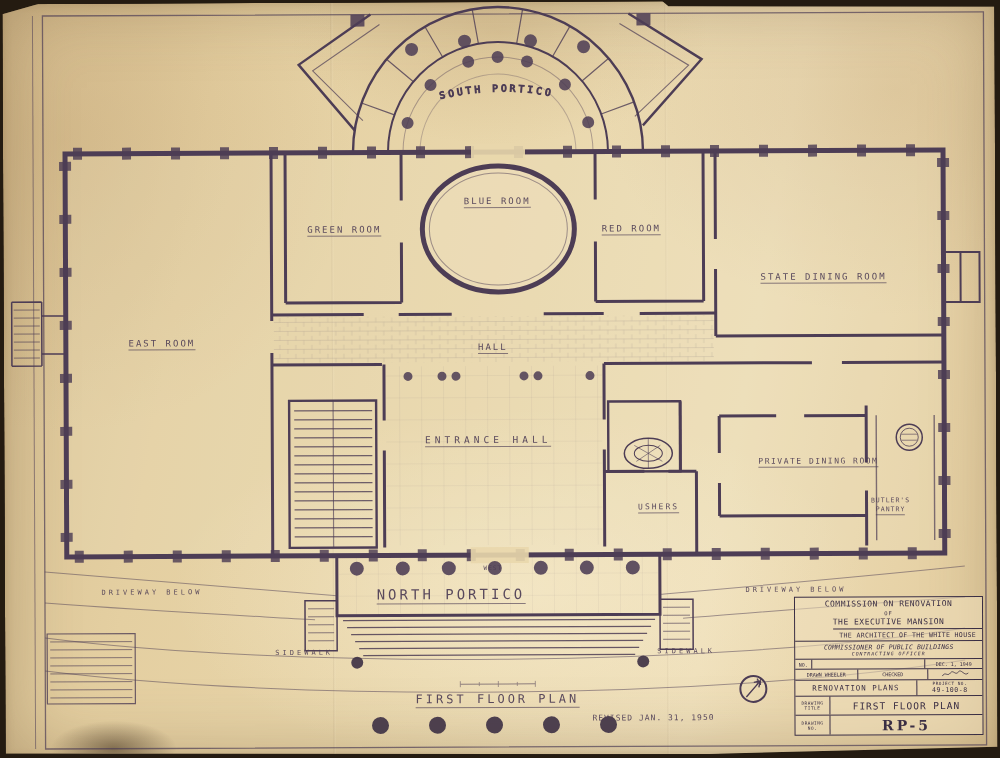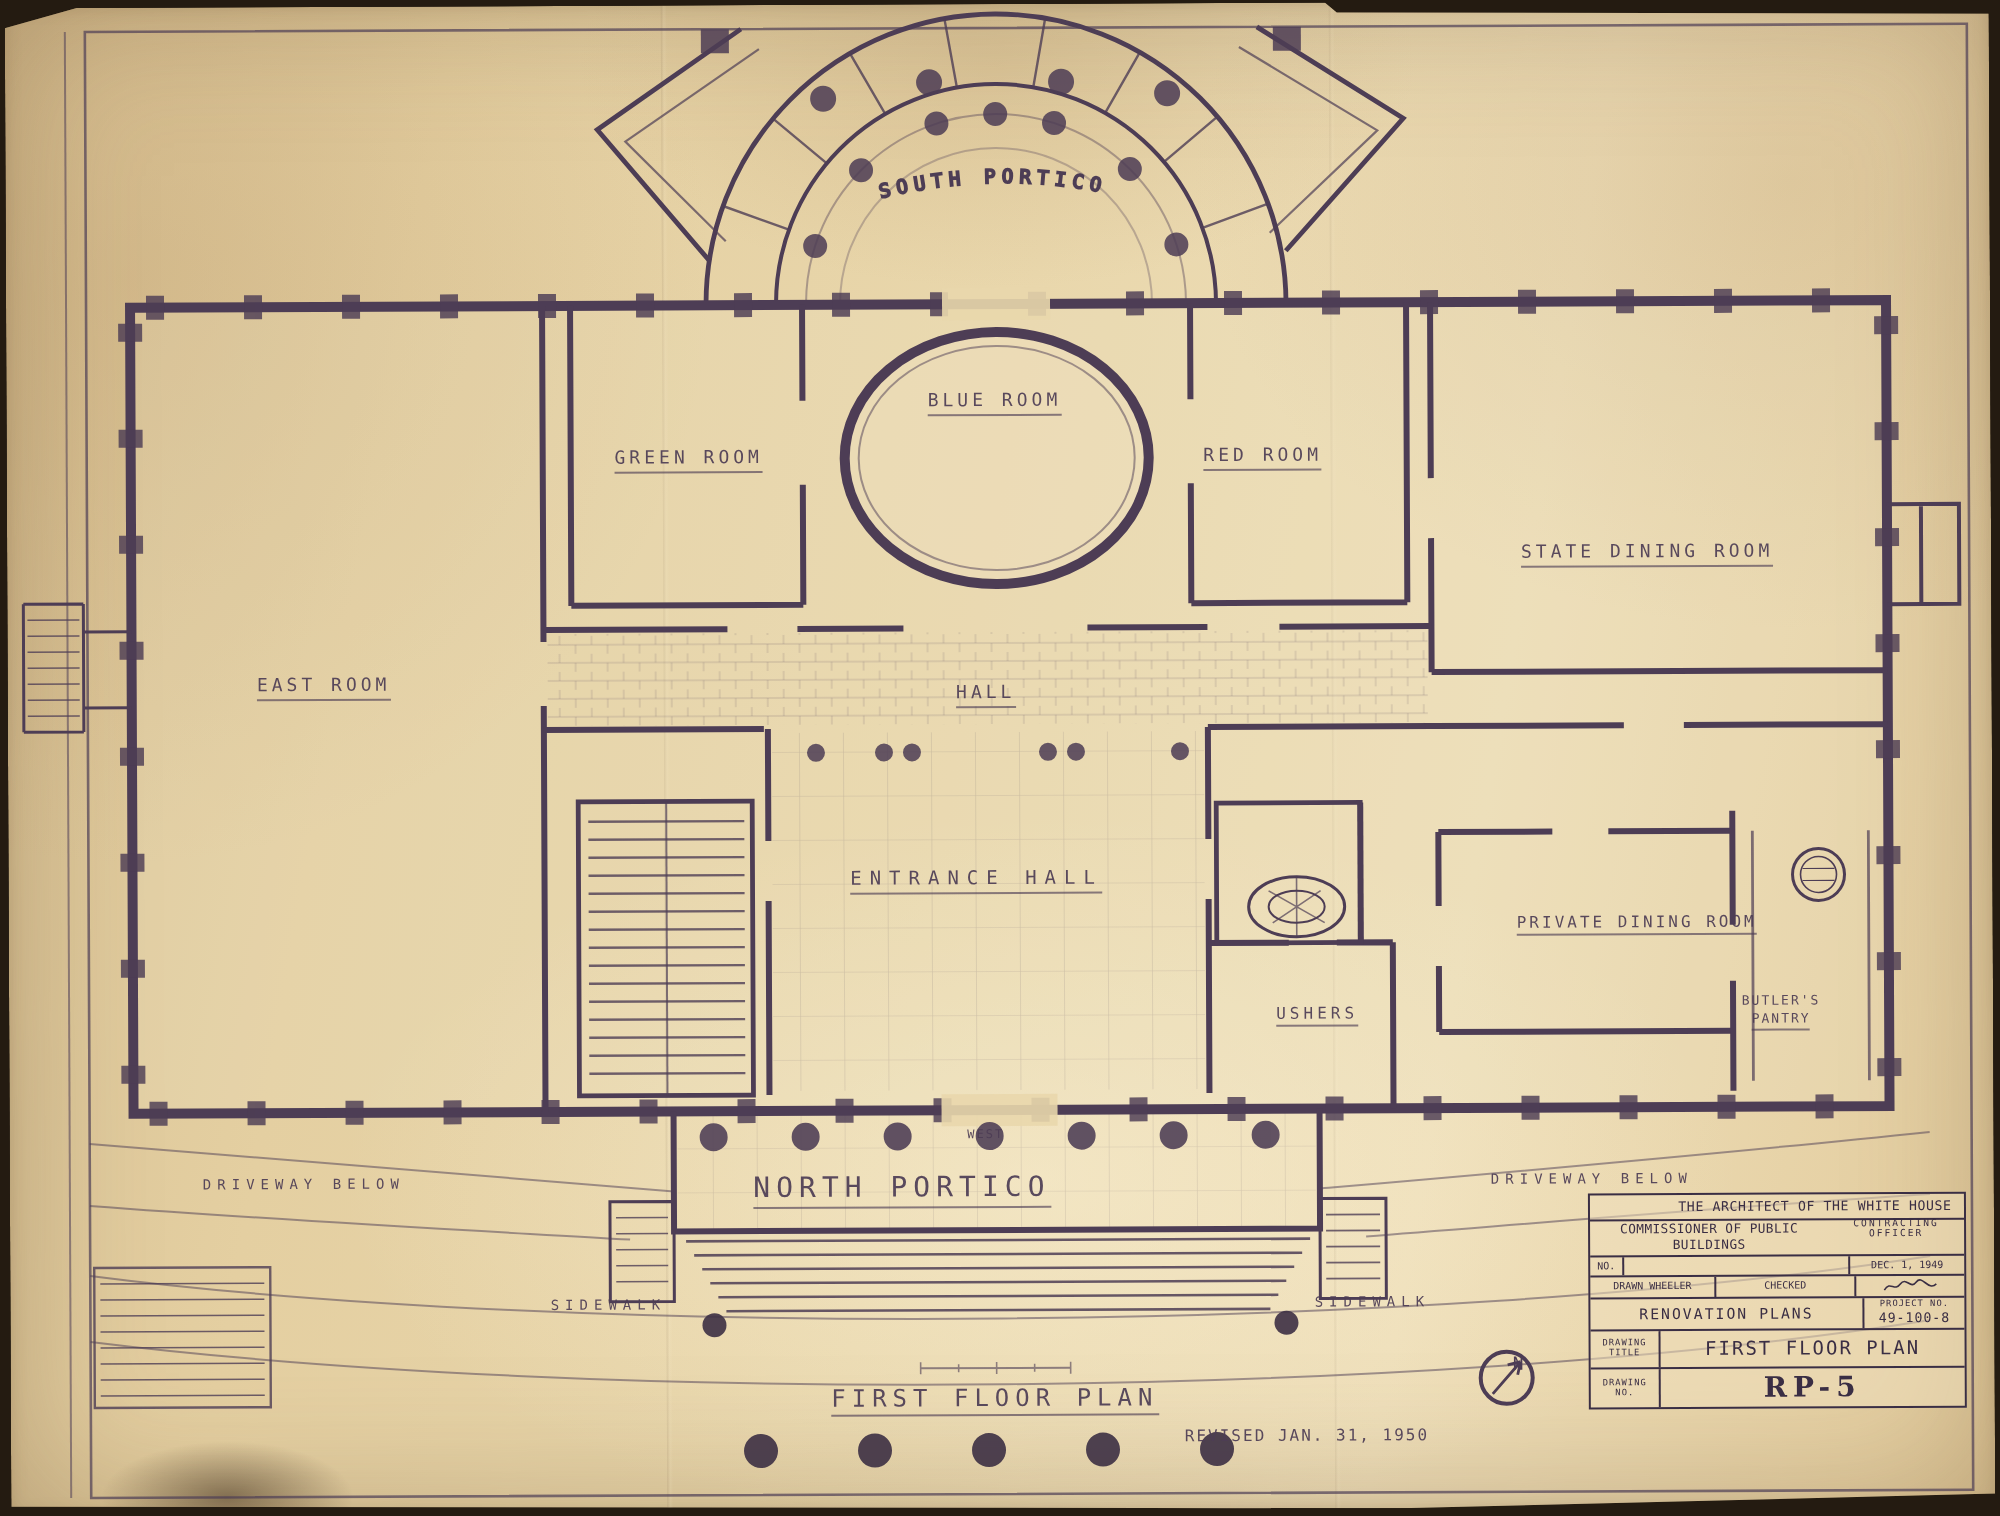--- a/index.html
+++ b/index.html
@@ -42,35 +42,35 @@
     background:rgba(238,223,187,0.55);
     color:var(--ink-dark);
     box-sizing:border-box;
   }
   .tb-r{border-top:1.3px solid var(--ink-dark);display:flex;align-items:stretch;box-sizing:border-box;}
   .tb-r:first-child{border-top:none;}
   .tb-commission{height:31px;flex-direction:column;justify-content:space-evenly;text-align:center;}
   .tb-commission .l1{font-size:8px;letter-spacing:.5px;}
   .tb-commission .l2{font-size:5.5px;letter-spacing:1px;}
   .tb-arch{height:12px;font-size:6.6px;justify-content:center;align-items:center;letter-spacing:.3px;margin-left:38px;}
-  .tb-comm{height:18px;justify-content:center;text-align:center;}
+  .tb-comm{height:18px;flex-direction:column;justify-content:center;text-align:center;font-style:italic;}
   .tb-comm .m1{font-size:6.4px;letter-spacing:.2px;}
   .tb-comm .m2{font-size:4.8px;letter-spacing:1px;}
   .tb-rev{height:10px;font-size:5px;}
   .tb-sign{height:11px;font-size:5px;}
   .cell{display:flex;align-items:center;justify-content:center;border-left:1px solid var(--ink-dark);box-sizing:border-box;overflow:hidden;}
   .cell:first-child{border-left:none;}
   .grow{flex:1;}
   .w16{width:16px;}
   .w58{width:58px;}
   .w62{width:62px;}
   .w70{width:70px;}
   .tb-series{height:16px;}
   .series-name{font-size:7.4px;letter-spacing:1px;flex:1;}
-  .proj{width:51px;flex-direction:column;justify-content:center;}
+  .proj{width:66px;flex-direction:column;justify-content:center;}
   .proj-l{font-size:4.4px;letter-spacing:.5px;}
   .proj-v{font-size:6.6px;letter-spacing:.5px;}
   .tb-title{height:19px;}
   .tb-no{height:20px;}
   .side{width:34px;flex-direction:column;justify-content:center;font-size:4.4px;letter-spacing:.5px;}
   .big{font-size:9.5px;letter-spacing:1px;}
   .rp{font-family:"DejaVu Serif",serif;font-weight:bold;font-size:14px;letter-spacing:3px;}
   .sig svg{display:block;}
 </style>
 </head>
@@ -273,20 +273,25 @@
 
   <div class="lbl" style="left:147px;top:585px;font-size:7px;letter-spacing:3px;">DRIVEWAY BELOW</div>
   <div class="lbl" style="left:791px;top:585px;font-size:7px;letter-spacing:3px;">DRIVEWAY BELOW</div>
   <div class="lbl" style="left:299px;top:646px;font-size:7px;letter-spacing:3px;">SIDEWALK</div>
   <div class="lbl" style="left:681px;top:646px;font-size:7px;letter-spacing:3px;">SIDEWALK</div>
 
   <div class="lbl u" style="left:492px;top:690px;font-size:12px;letter-spacing:3px;border-bottom-width:1.5px;">FIRST FLOOR PLAN</div>
   <div class="lbl" style="left:648px;top:712px;font-size:8px;letter-spacing:1px;">REVISED JAN. 31, 1950</div>
 
   <div class="tblock">
+    <div class="tb-r tb-commission">
+      <div class="l1">COMMISSION ON RENOVATION</div>
+      <div class="l2">OF</div>
+      <div class="l1">THE EXECUTIVE MANSION</div>
+    </div>
     <div class="tb-r tb-arch">THE ARCHITECT OF THE WHITE HOUSE</div>
     <div class="tb-r tb-comm">
       <div class="m1">COMMISSIONER OF PUBLIC BUILDINGS</div>
       <div class="m2">CONTRACTING OFFICER</div>
     </div>
     <div class="tb-r tb-rev">
       <span class="cell w16">NO.</span>
       <span class="cell grow"></span>
       <span class="cell w58">DEC. 1, 1949</span>
     </div>

